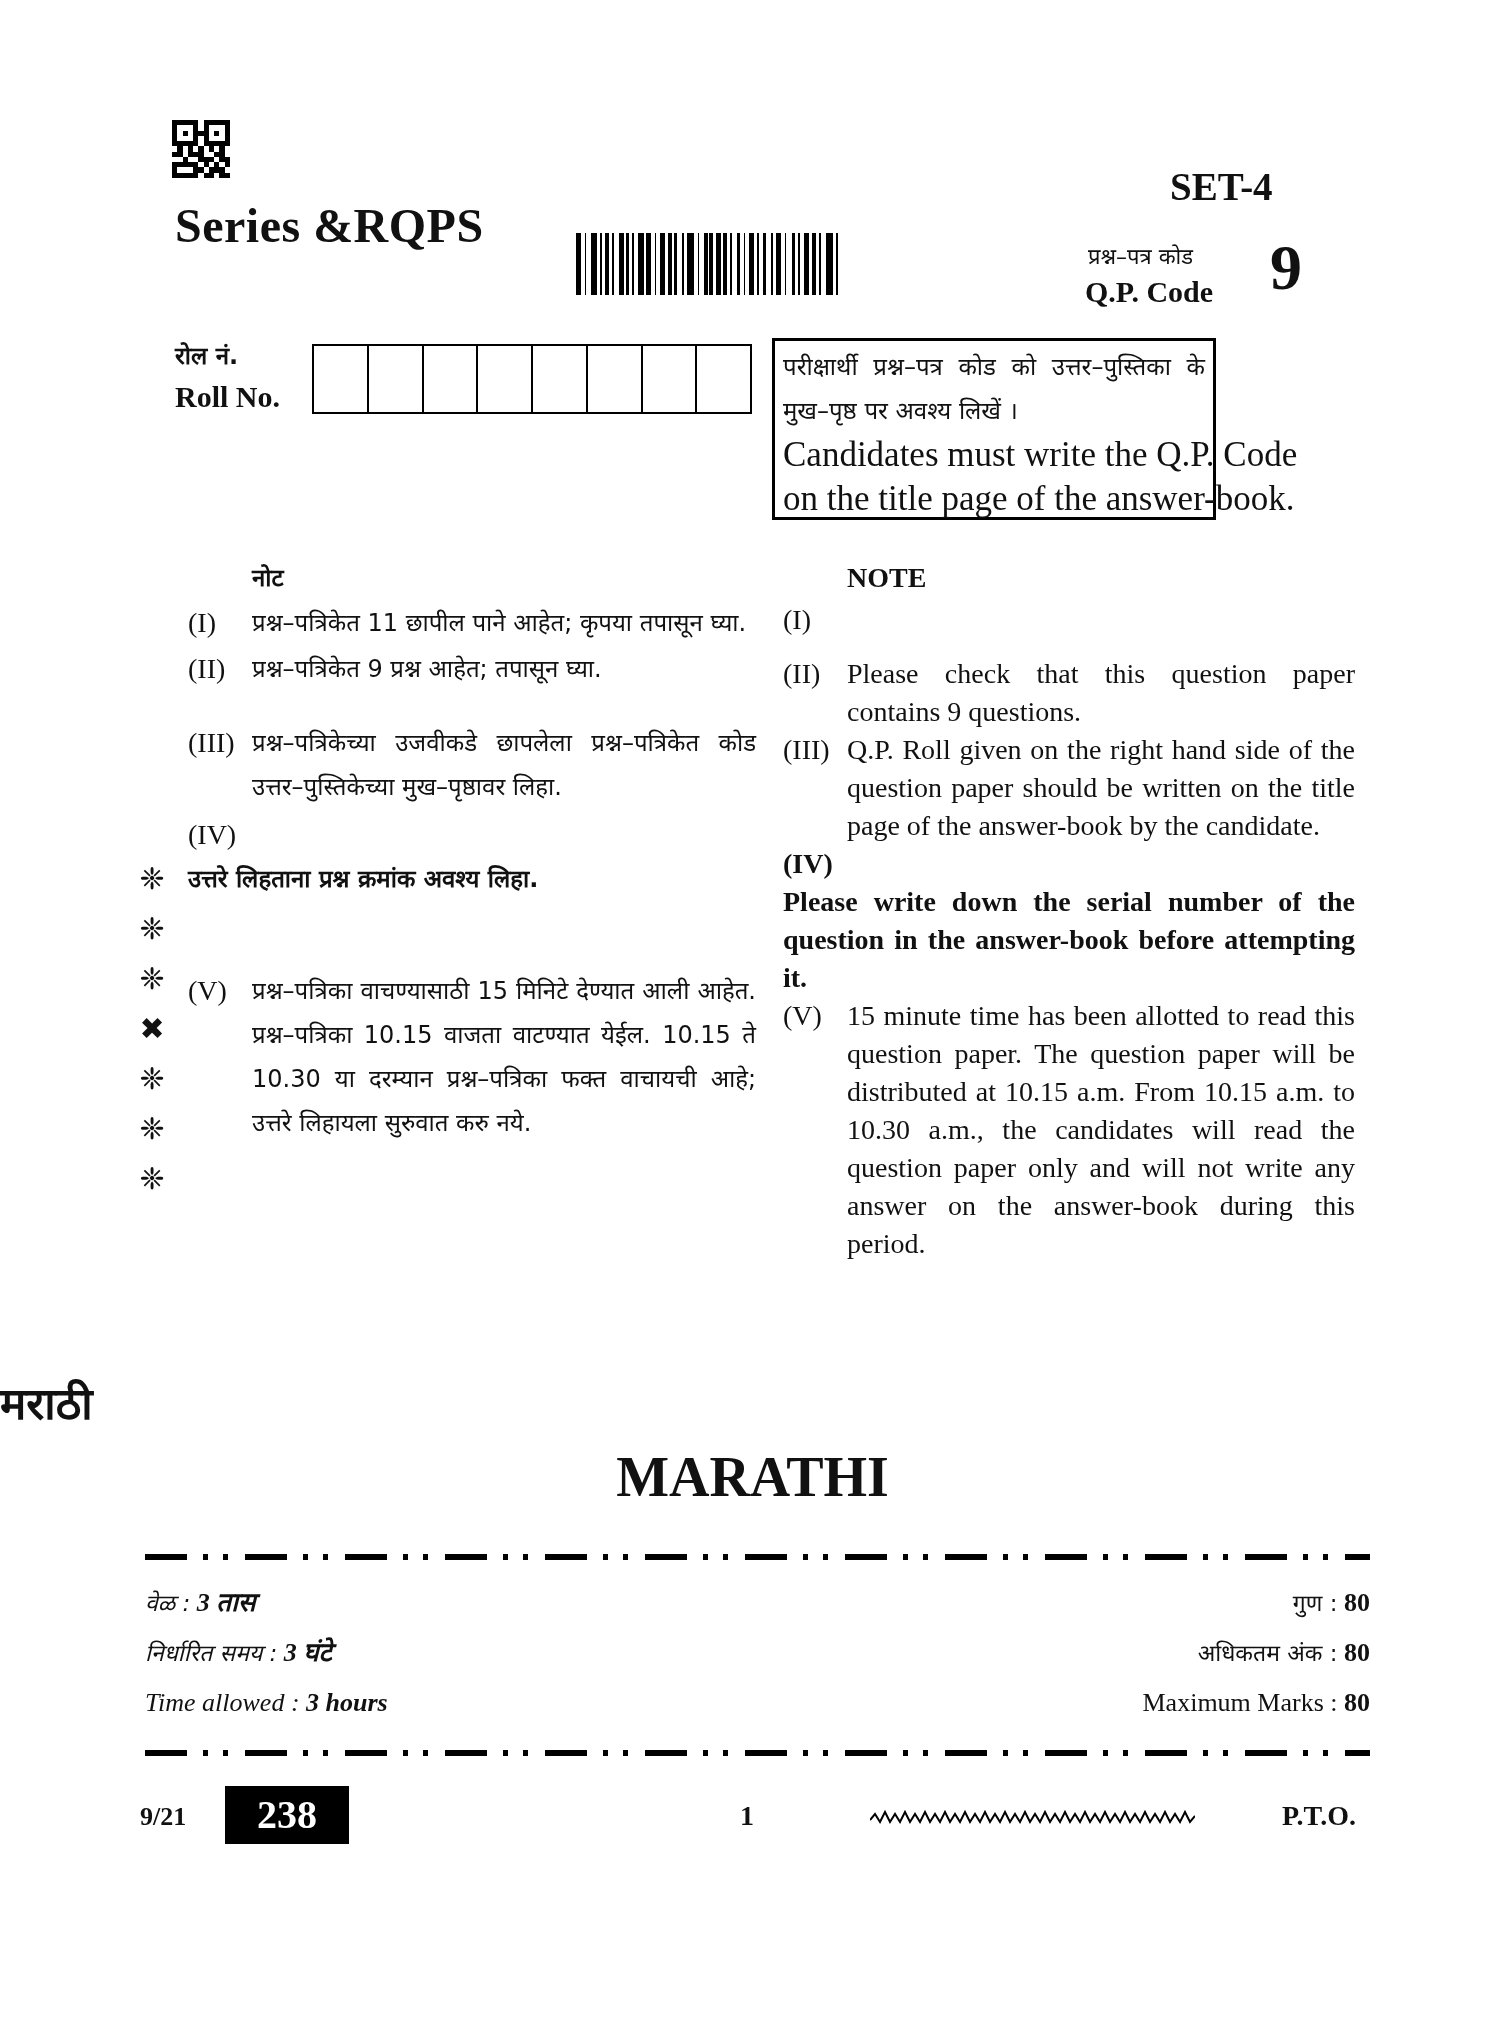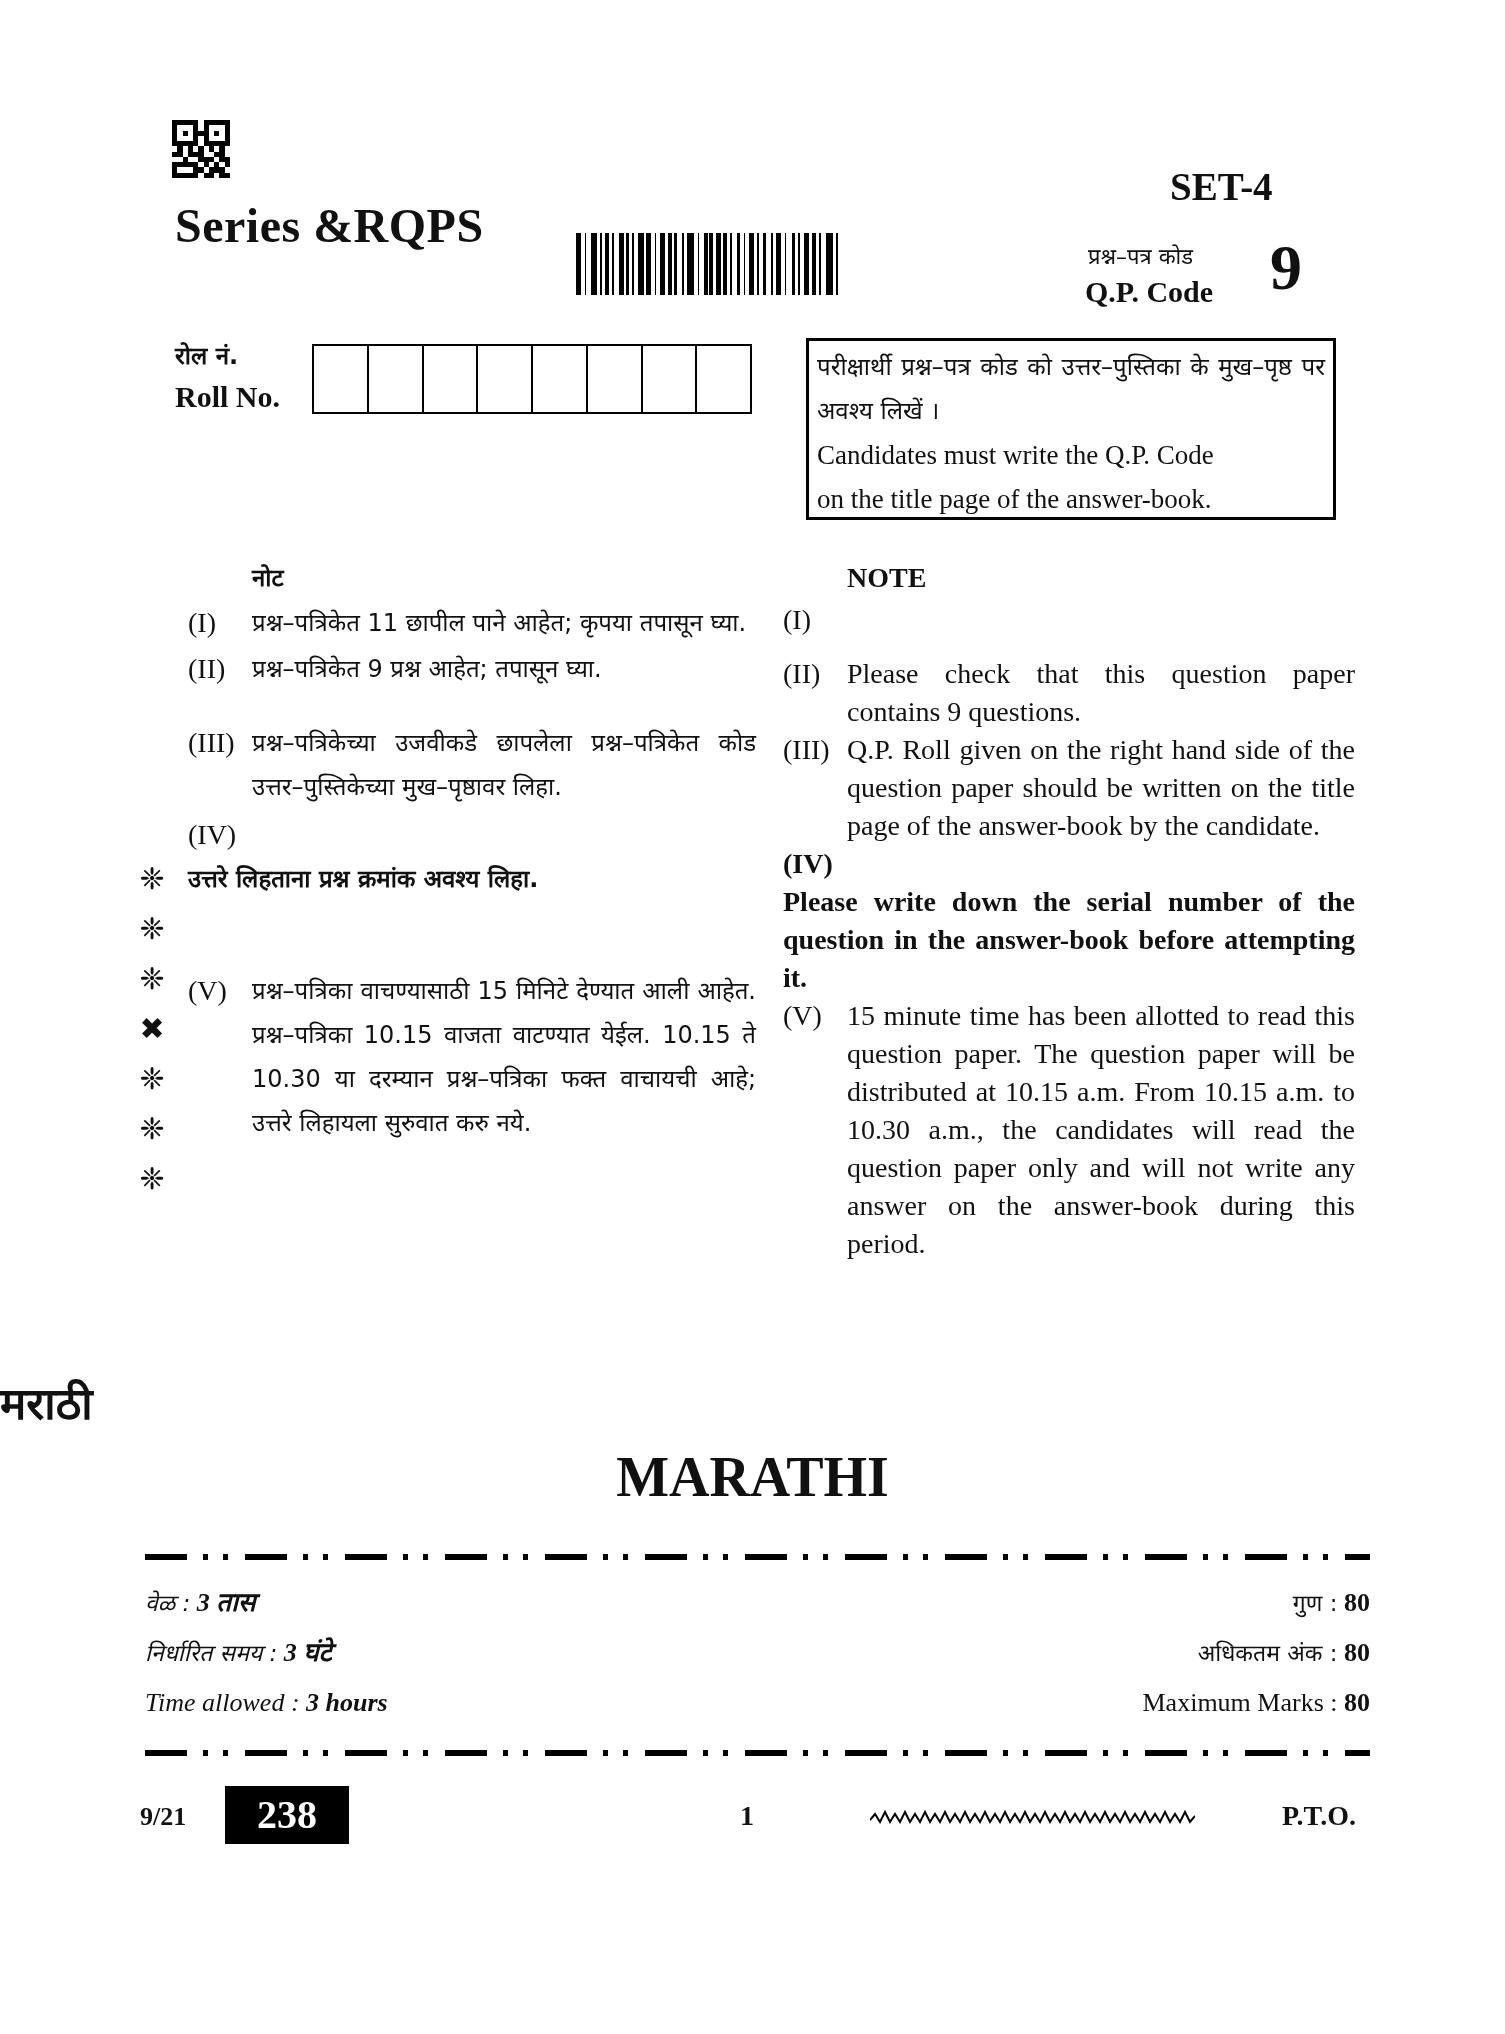--- a/index.html
+++ b/index.html
@@ -23,23 +23,23 @@
   .qp-hi { left: 1088px; top: 240px; font-size: 22px; font-weight: normal; font-family: "DejaVu Sans", sans-serif; }
   .qp-en { left: 1085px; top: 275px; font-size: 30px; font-weight: bold; }
   .qp-num { left: 1270px; top: 236px; font-size: 64px; font-weight: bold; line-height: 1; }
 
   .roll-hi { left: 175px; top: 338px; font-size: 24px; font-weight: bold; font-family: "DejaVu Sans", sans-serif; }
   .roll-en { left: 175px; top: 380px; font-size: 30px; font-weight: bold; }
   .roll-box { left: 312px; top: 344px; width: 436px; height: 66px; border: 2px solid #000; display: flex; }
   .roll-box div { flex: 1; border-right: 2px solid #000; }
   .roll-box div:last-child { border-right: none; }
 
-  .notice { left: 772px; top: 338px; width: 530px; height: 182px; border: 3px solid #000; padding: 4px 8px; box-sizing: border-box; margin-left: 34px; }
+  .notice { left: 772px; top: 338px; width: 444px; height: 182px; border: 3px solid #000; padding: 4px 8px; box-sizing: border-box; }
   .notice .hi { font-family: "DejaVu Sans", sans-serif; font-size: 24px; line-height: 44px; text-align: justify; text-align-last: left; }
-  .notice .en { font-size: 27px; line-height: 44px; white-space: nowrap; font-family: Liberation Serif, serif; }
+  .notice .en { font-size: 35px; line-height: 44px; white-space: nowrap; font-family: Liberation Serif, serif; }
 
   .col { position: absolute; font-size: 26px; }
   .col.left { left: 188px; top: 555px; width: 568px; font-family: "DejaVu Sans", sans-serif; font-size: 24px; }
   .col.right { left: 783px; top: 555px; width: 572px; font-size: 28px; }
   .col .head { padding-left: 64px; font-weight: bold; height: 46px; line-height: 46px; }
   .col.left .head { font-size: 24px; }
   .item { display: flex; }
   .item .num { width: 64px; flex: none; font-family: "Liberation Serif", "DejaVu Serif", serif; font-size: 28px; }
   .item .txt { flex: 1; text-align: justify; text-align-last: left; }
   .col.left .item .txt { line-height: 44px; }

